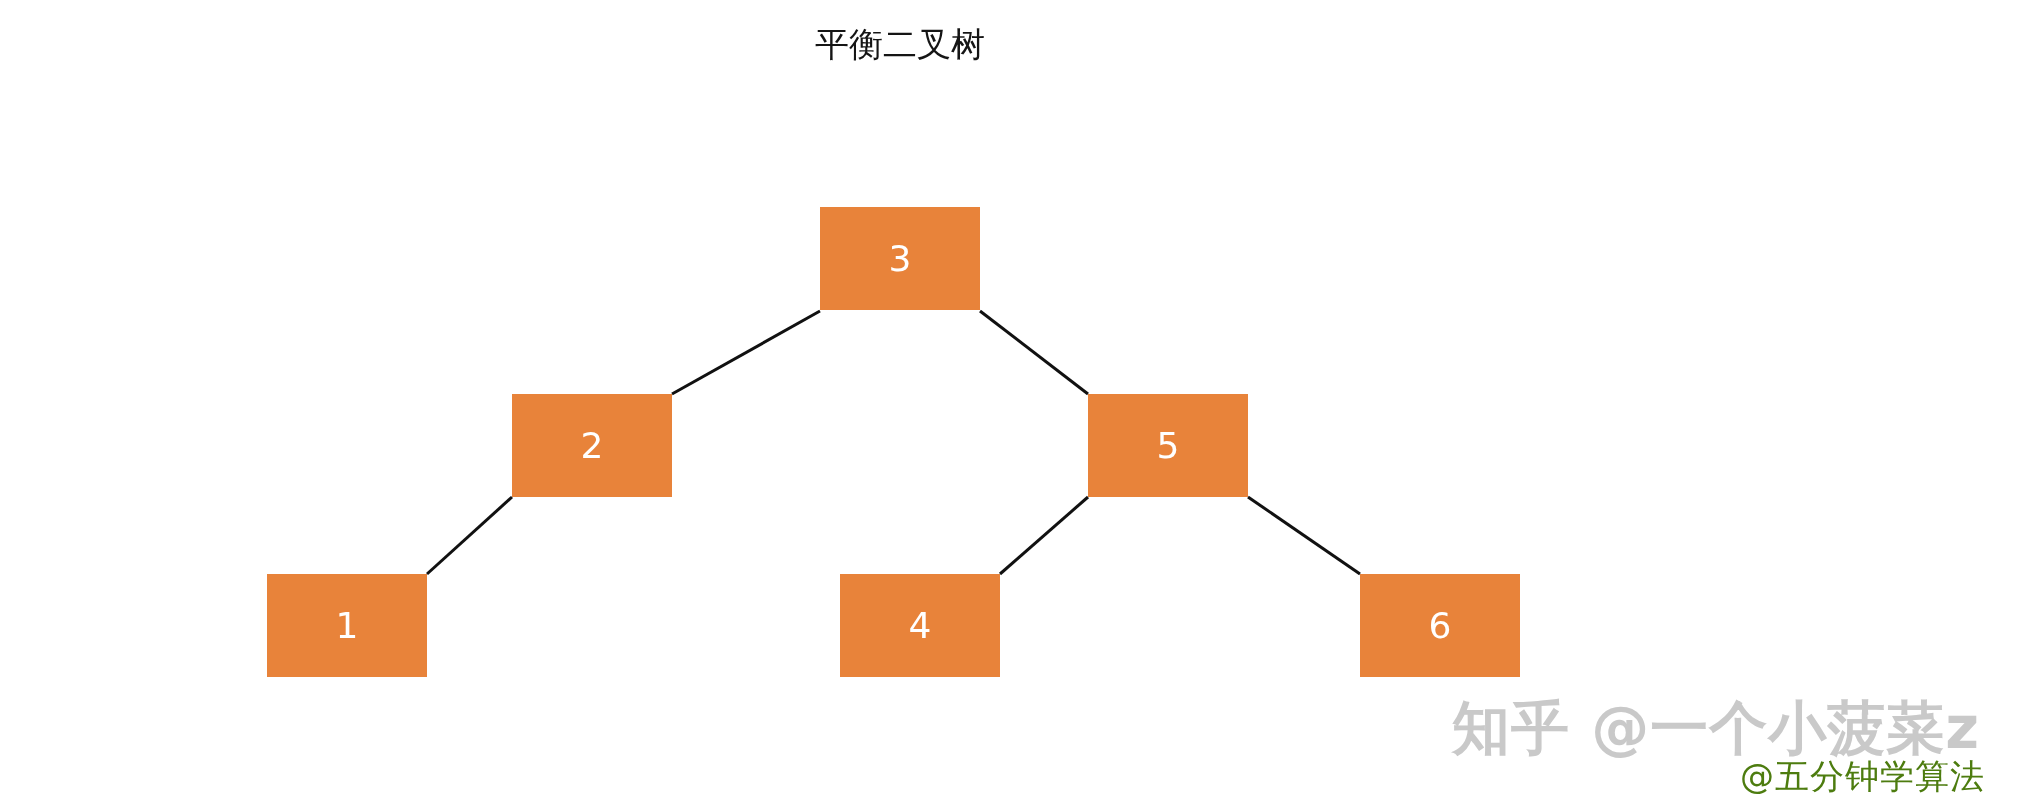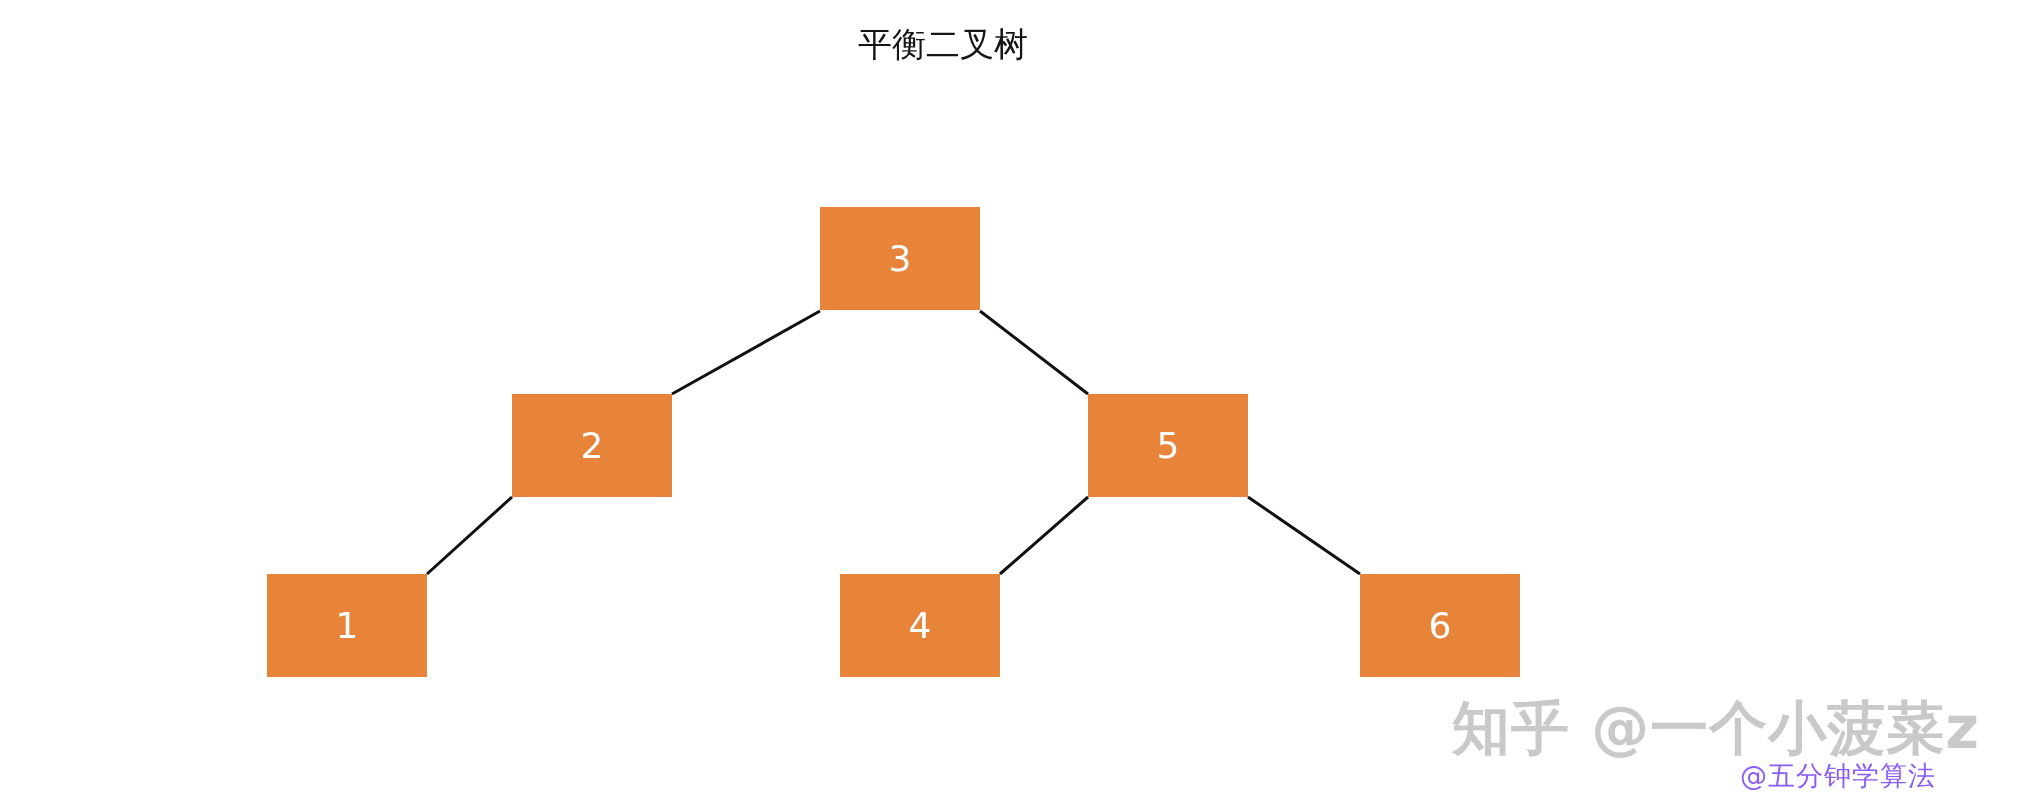--- a/index.html
+++ b/index.html
@@ -19,21 +19,20 @@
     position: absolute;
     left: 0;
     top: 24px;
     width: 1800px;
     text-align: center;
     font-size: 34px;
     line-height: 40px;
     color: #151515;
     font-family: "DejaVu Sans", "Liberation Sans", sans-serif;
     white-space: nowrap;
-    padding-left: 43px;
   }
   #edge-layer {
     position: absolute;
     left: 0;
     top: 0;
     width: 2022px;
     height: 804px;
     pointer-events: none;
   }
   .tree-node {
@@ -57,23 +56,23 @@
     color: #c9c9c9;
     white-space: nowrap;
     font-family: "DejaVu Sans", "Liberation Sans", sans-serif;
     letter-spacing: 1px;
     font-weight: bold;
   }
   .watermark-secondary {
     position: absolute;
     left: 1740px;
     top: 752px;
-    font-size: 27px;
+    font-size: 34px;
     line-height: 48px;
-    color: #8b5cf6;
+    color: #4d7c0f;
     white-space: nowrap;
     font-family: "DejaVu Sans", "Liberation Sans", sans-serif;
     letter-spacing: 1px;
   }
 </style>
 </head>
 <body>
 
 <div id="canvas">
 

